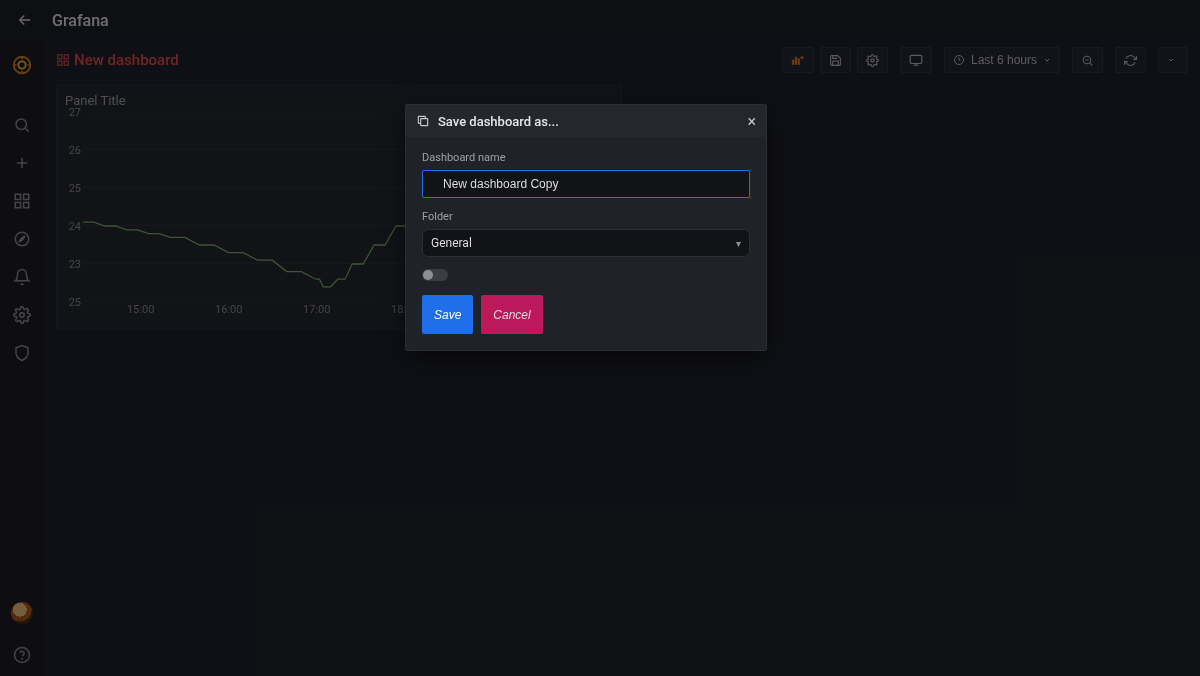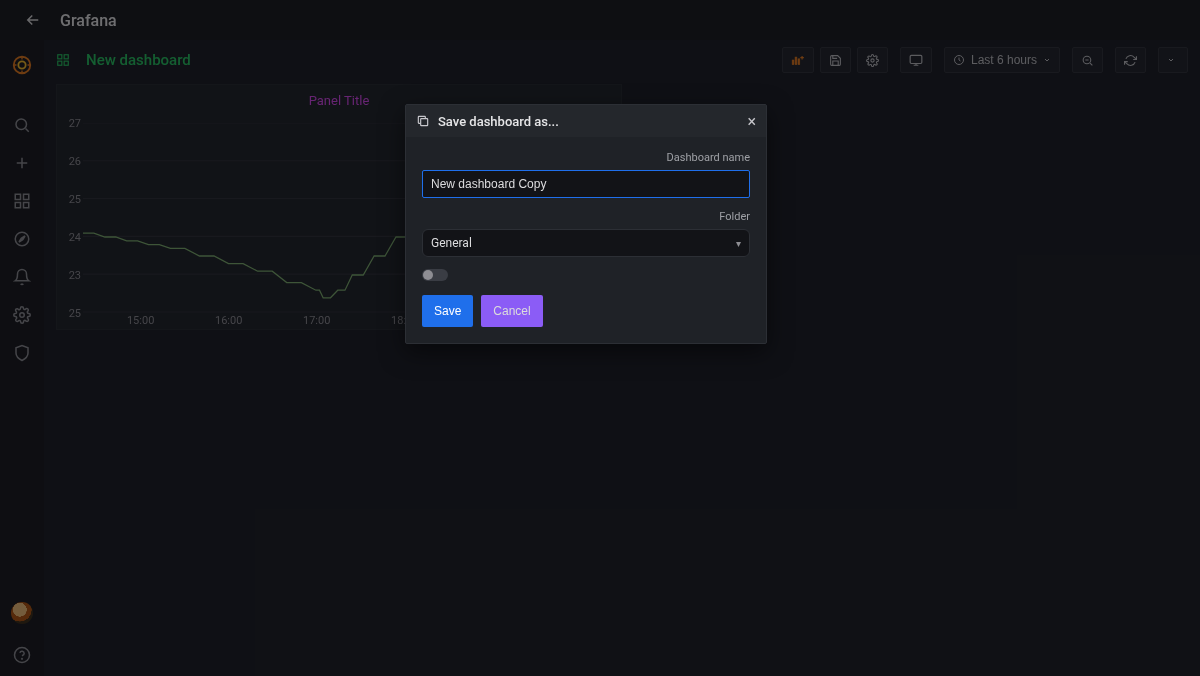--- a/index.html
+++ b/index.html
@@ -11,21 +11,21 @@
     overflow: hidden;
     position: relative;
   }
 
   
   .app-bar {
     height: 40px;
     background: #161719;
     display: flex;
     align-items: center;
-    padding: 0 24px;
+    padding: 0 16px;
     gap: 18px;
   }
   .app-bar .back { color: #dcdcdc; font-size: 18px; cursor: pointer; }
   .app-bar .title { color: #e8e8e8; font-size: 16px; font-weight: 500; }
 
   
   .sidebar {
     position: absolute;
     left: 0; top: 40px;
     width: 44px;
@@ -66,22 +66,22 @@
 
   
   .toolbar {
     display: flex;
     align-items: center;
     height: 40px;
     padding: 0 12px;
     gap: 12px;
   }
   .dash-title {
-    display: flex; align-items: center; gap: 16px;
-    color: #22c55e; font-size: 15px; font-weight: 500;
+    display: flex; align-items: center; gap: 4px;
+    color: #ef4444; font-size: 15px; font-weight: 500;
   }
   .grid-ico { width:14px; height:14px; }
   .toolbar-spacer { flex:1; }
   .tool-btn {
     height: 26px; min-width: 30px;
     padding: 0 8px;
     border: 1px solid #2d3036;
     background: #1e2126;
     color: #c0c0c4;
     display: inline-flex; align-items:center; 
@@ -97,24 +97,24 @@
   .panel {
     margin: 4px 12px 0 12px;
     width: 566px;
     height: 246px;
     background: #1c1f24;
     border: 1px solid #23262b;
     position: relative;
     padding: 8px 8px 4px 8px;
   }
   .panel-title {
-    text-align: center;
+    text-align: left;
     font-size: 13px;
-    color: #d946ef;
-    margin-bottom: 15px;
+    color: #a3a3a3;
+    margin-bottom: 4px;
   }
   .chart-area {
     position: relative;
     height: 190px;
     margin-left: 18px;
     margin-right: 6px;
   }
   .y-tick {
     position: absolute;
     left: -18px;
@@ -170,29 +170,29 @@
     background: #24272c;
     gap:8px;
   }
   .modal-header .hicon { color:#c7c7cc; width:14px; height:14px; }
   .modal-header .htitle { color:#e6e6e8; font-size:13px; font-weight:500; }
   .modal-header .hspacer { flex:1; }
   .modal-header .close { color:#c7c7cc; font-size:16px; cursor:pointer; }
   .modal-body {
     padding: 14px 16px 16px 16px;
   }
-  .mlabel { font-size: 11px; color: #9ea0a5; margin-bottom: 6px; display:block;text-align:right; }
+  .mlabel { font-size: 11px; color: #9ea0a5; margin-bottom: 6px; display:block; }
   .minput {
     width: 100%;
     height: 28px;
     background: #121317;
     border: 1px solid #1f6feb;
     color: #dcdcde;
     font-size: 12px;
-    padding: 0 8px;
+    padding: 0 20px;
     outline: none;
     border-radius:2px;
   }
   .mselect {
     width: 100%;
     height: 28px;
     background: #121317;
     border: 1px solid #2c2f35;
     color: #dcdcde;
     font-size: 12px;
@@ -213,30 +213,30 @@
     content:"";
     position:absolute;
     left:1px; top:1px;
     width:10px; height:10px;
     background:#8e8e93;
     border-radius:50%;
   }
   .mgap { height: 12px; }
   .modal-actions { display:flex; gap:8px; margin-top:14px; }
   .btn {
-    height: 32px;
+    height: 39px;
     padding: 0 12px;
     border:none;
     border-radius:2px;
     font-size:12px;
     cursor:pointer;
-    display:inline-flex; align-items:center; justify-content:center;
+    display:inline-flex; align-items:center; justify-content:center;font-style:italic;
   }
   .btn.primary { background:#1f6feb; color:#fff; }
-  .btn.secondary { background:#8b5cf6; color:#dcdcdc; }
+  .btn.secondary { background:#be185d; color:#dcdcdc; }
 
   svg { display:block; }
 </style>
 </head>
 <body>
 
 <div class="app-bar">
   <span class="back">
     <svg width="18" height="18" viewBox="0 0 24 24" fill="none" stroke="currentColor" stroke-width="2">
         <path d="M19 12H5M11 18l-6-6 6-6"></path>

